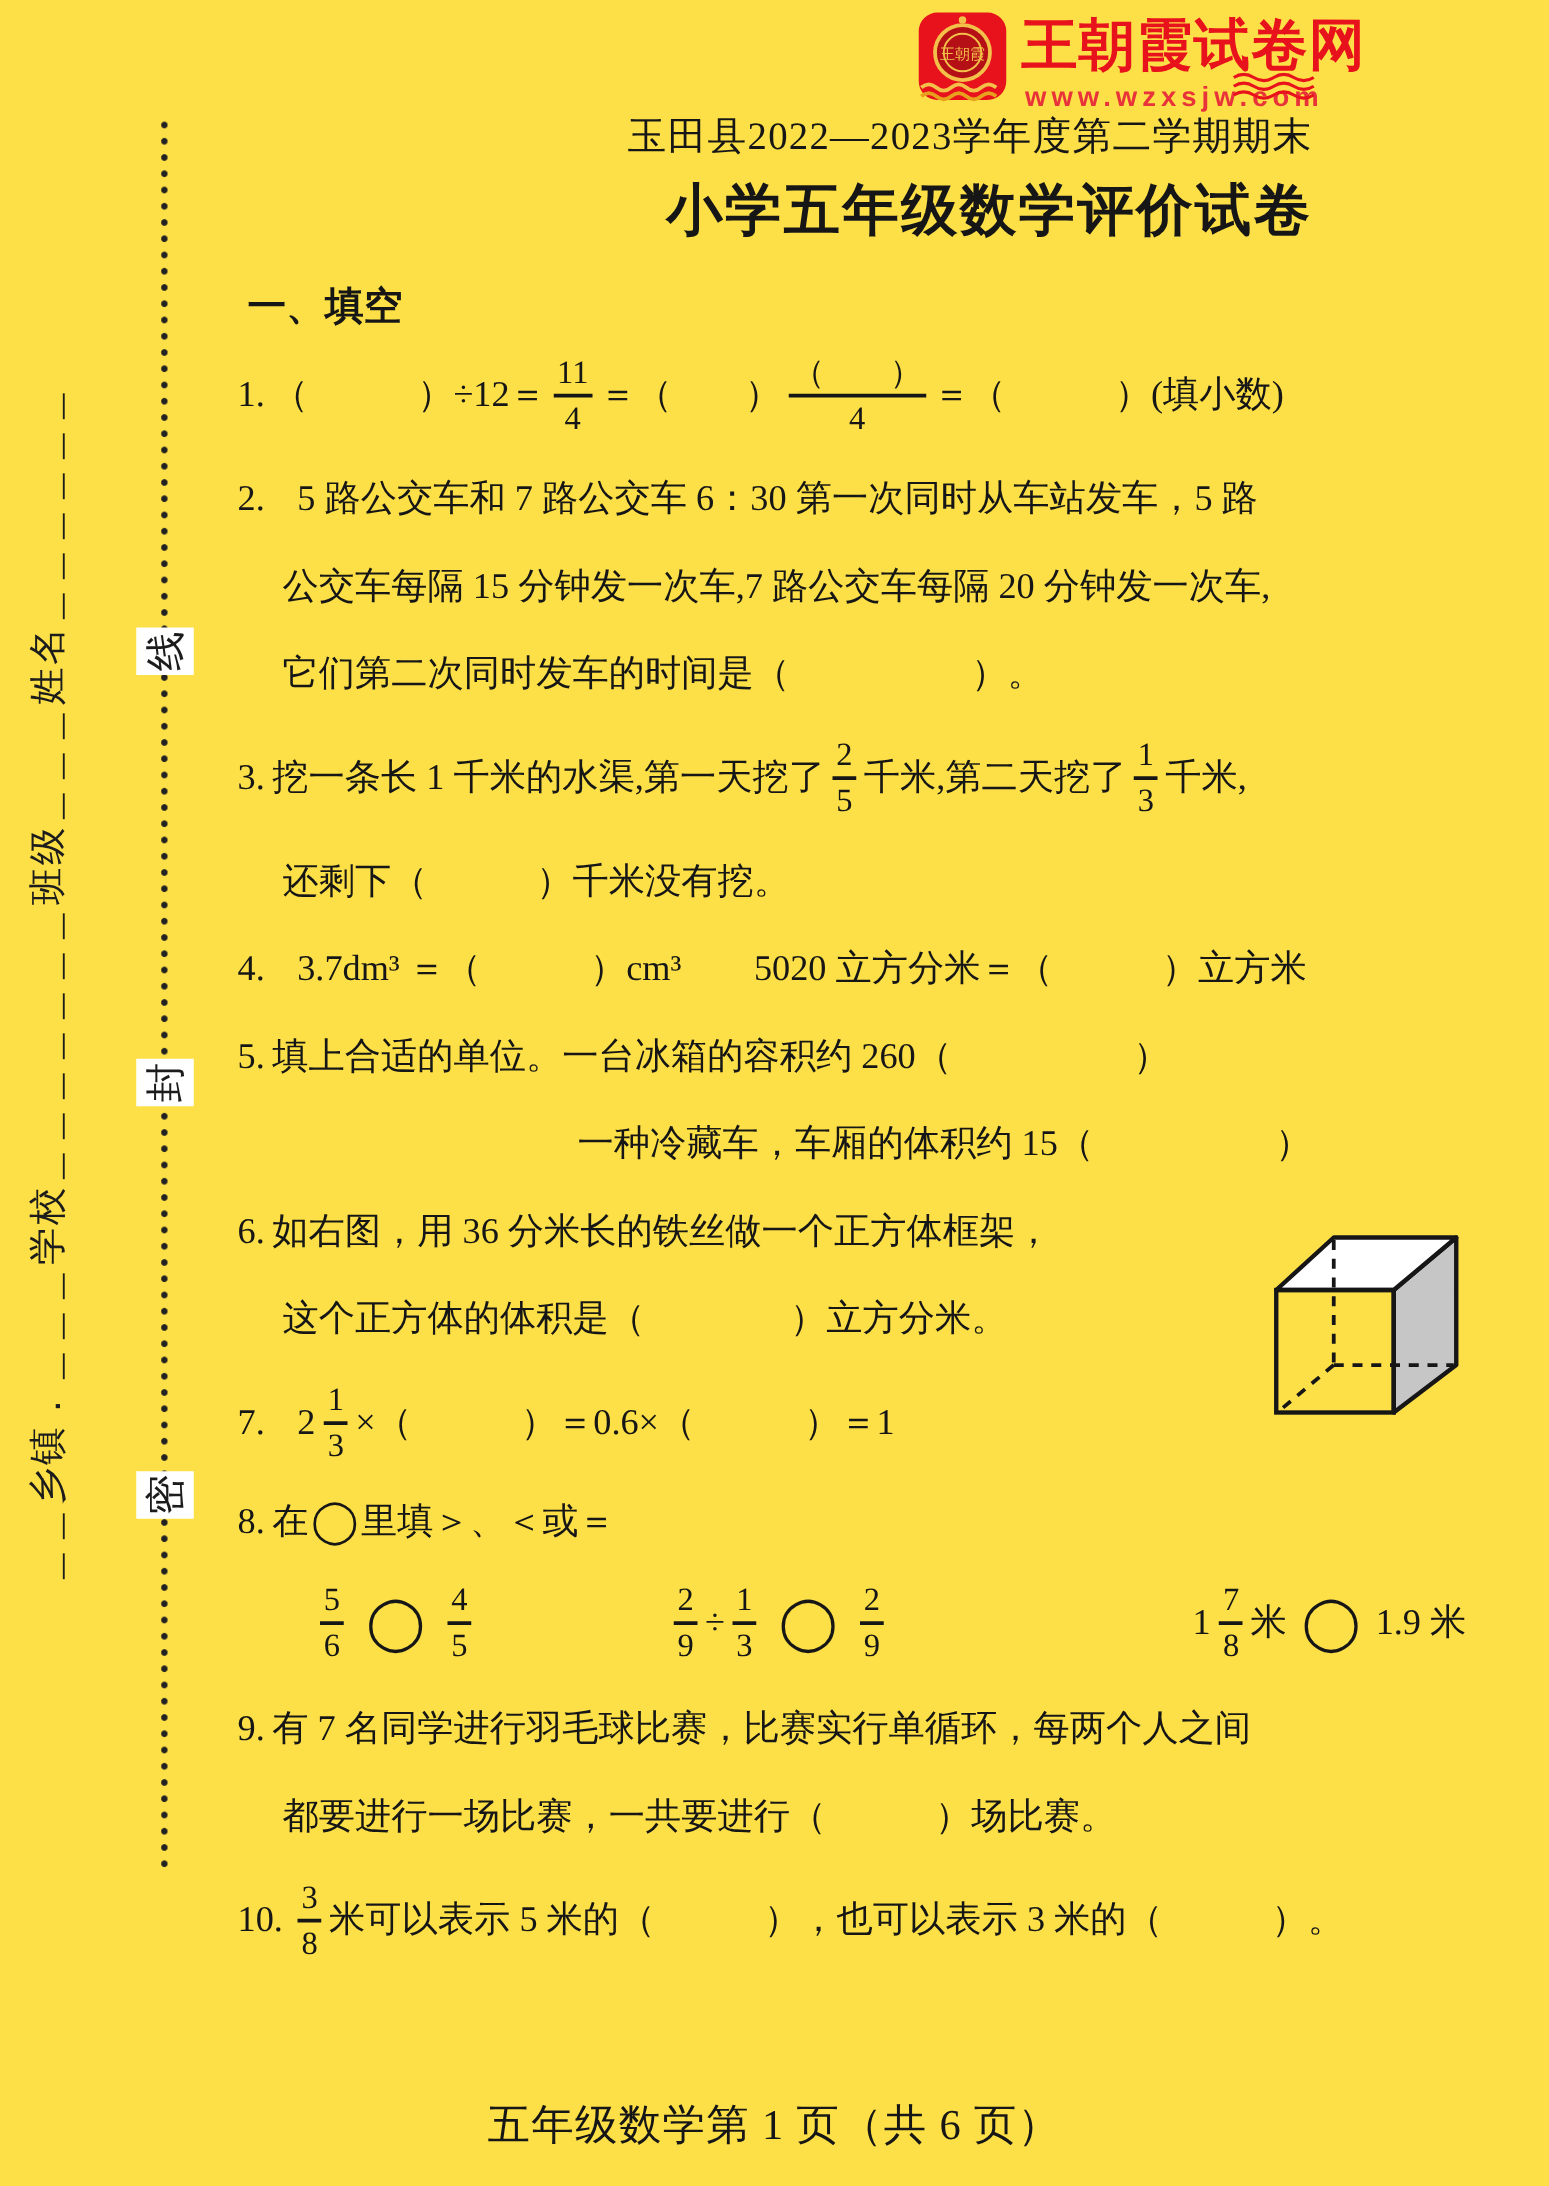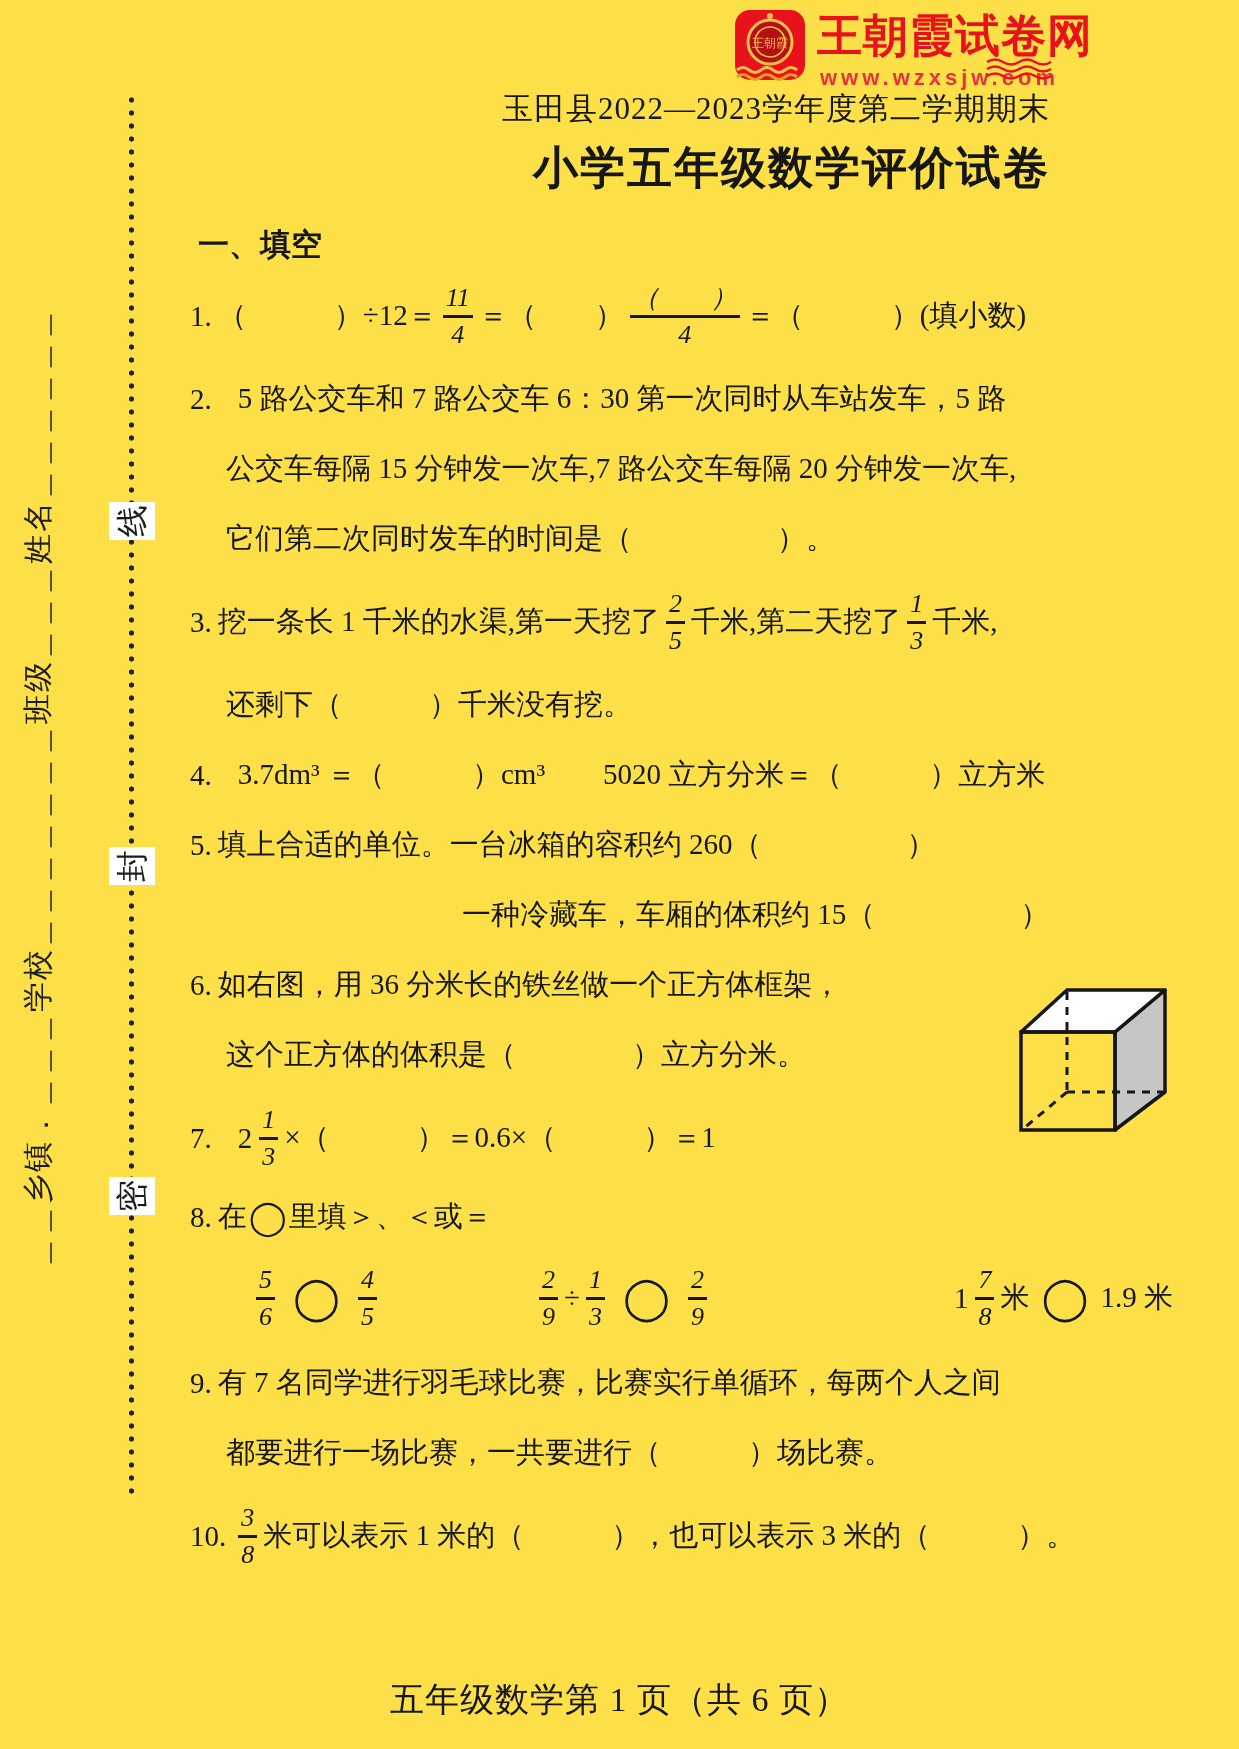--- a/index.html
+++ b/index.html
@@ -45,21 +45,21 @@
   
   .section-heading { font-size:31px; font-weight:bold; margin:26px 0 2px 8px; }
   .q-line { display:flex; align-items:center; min-height:70px; font-size:29px; white-space:nowrap; }
   .q-line.tall { min-height:96px; }
   .ind-1 { padding-left:36px; }
   .ind-2 { padding-left:272px; }
   .qno { margin-right:6px; }
   .qno.wide { margin-right:26px; }
 
   .frac { display:inline-flex; flex-direction:column; align-items:center; margin:0 6px; }
-  .frac .fnum, .frac .fden { font-size:26px; line-height:1.12; padding:0 3px;font-style:italic; }
+  .frac .fnum, .frac .fden { font-size:26px; line-height:1.12; padding:0 3px; }
   .frac .fbar { height:3px; background:#161616; align-self:stretch; margin:2px 0; }
   .mixed { display:inline-flex; align-items:center; }
   .mixed .whole { margin-right:1px; }
 
   .circle { font-size:42px; line-height:1; margin:0 12px; font-family:"DejaVu Sans",sans-serif; font-weight:normal; }
   .circle.sm { font-size:34px; margin:0 2px; }
 
   .q8-row { display:flex; align-items:center; min-height:100px; font-size:29px; padding-left:60px; }
   .q8-group { display:inline-flex; align-items:center; }
   .q8-group.g2 { margin-left:150px; }
@@ -251,21 +251,21 @@
       <span>都要进行一场比赛，一共要进行（　　　）场比赛。</span>
     </div>
 
     <div class="q-line tall">
       <span class="qno">10.</span>
       <span class="frac">
         <span class="fnum">3</span>
         <span class="fbar"></span>
         <span class="fden">8</span>
       </span>
-      <span>米可以表示 1 米的（　　　），也可以表示 3 米的（　　　）。</span>
+      <span>米可以表示 5 米的（　　　），也可以表示 3 米的（　　　）。</span>
     </div>
   </div>
 
   <svg class="cube-figure" width="180" height="162" viewBox="0 0 180 162">
     <polygon points="112,52 162,10 162,112 112,150" fill="#c6c6c6" stroke="#161616" stroke-width="3.5" stroke-linejoin="round"></polygon>
     <polygon points="18,52 64,10 162,10 112,52" fill="#ffffff" stroke="#161616" stroke-width="3.5" stroke-linejoin="round"></polygon>
     <rect x="18" y="52" width="94" height="98" fill="none" stroke="#161616" stroke-width="3.5"></rect>
     <path d="M64 12 L64 112" fill="none" stroke="#161616" stroke-width="3" stroke-dasharray="8 7"></path>
     <path d="M64 112 L160 112" fill="none" stroke="#161616" stroke-width="3" stroke-dasharray="8 7"></path>
     <path d="M64 112 L20 149" fill="none" stroke="#161616" stroke-width="3" stroke-dasharray="8 7"></path>

